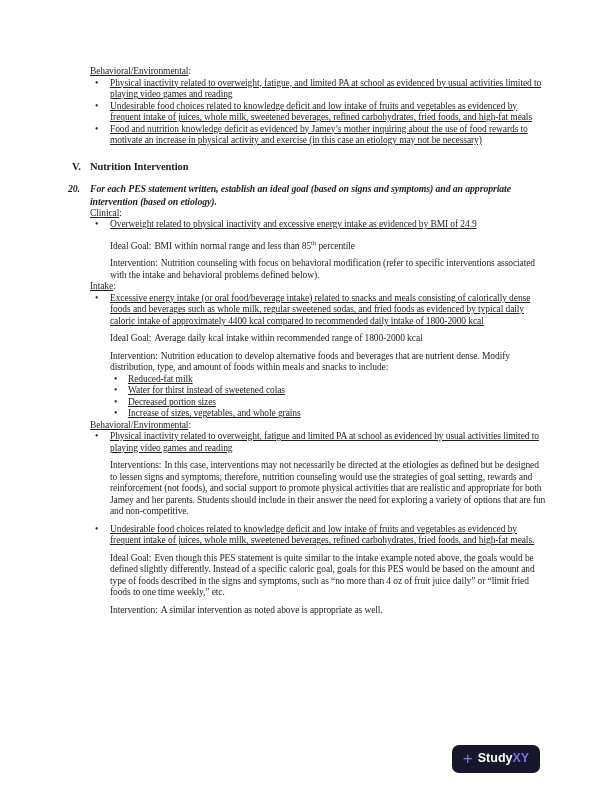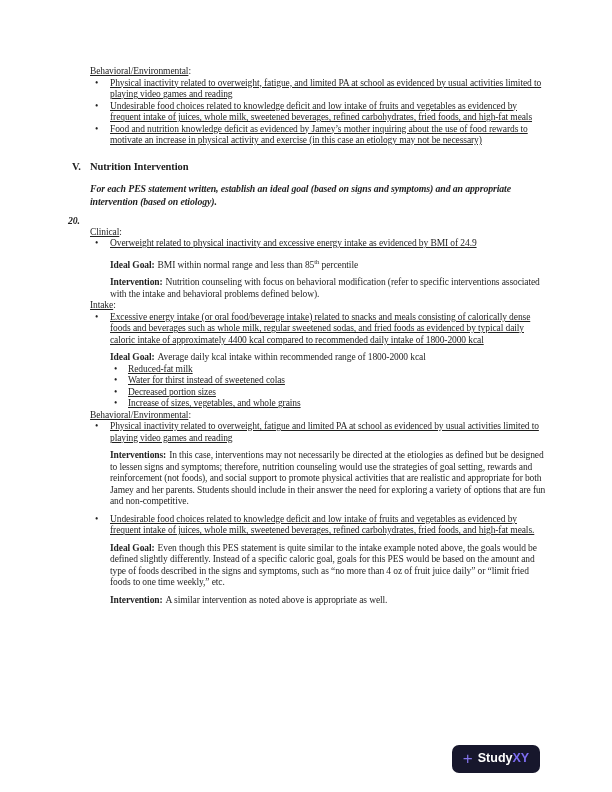--- a/index.html
+++ b/index.html
@@ -13,32 +13,32 @@
   .u { text-decoration:underline; }
   .sec-label { margin-top:0; }
   .sec-label.first { margin-top:0; }
   .bullet { display:flex; }
   .bullet .dot { flex:0 0 20px; padding-left:5px; }
   .bullet .btext { flex:1 1 auto;text-decoration:underline; }
   .bullet.gap { margin-top:6px; }
   .sub { margin-left:24px; }
   .sub .dot { flex:0 0 14px; padding-left:0; }
   .para { margin:6px 0 0 20px; }
-  .plabel { font-weight:bold; margin-right:3px; }
+  .plabel { font-weight:normal; margin-right:3px; }
   .sup { vertical-align:super; font-size:6.5px; letter-spacing:0; }
   .heading {
     margin-top:13px; margin-left:-18px; display:flex;
     font-weight:bold; font-size:10.5px; line-height:13px;
   }
   .heading .hnum { flex:0 0 18px; }
   .question {
     margin-top:9px; margin-left:-22px; display:flex;
     font-weight:bold; font-style:italic; font-size:9.8px; line-height:13px;
   }
-  .question .qnum { flex:0 0 22px;margin-top:32px; }
+  .question .qnum { flex:0 0 22px; }
   .badge {
     position:absolute; right:20px; bottom:19px; width:88px; height:28px;
     background:#17172c; border-radius:7px;
     display:flex; align-items:center; justify-content:center; gap:5px;
     font-family:"Liberation Sans","DejaVu Sans",sans-serif; letter-spacing:0;
   }
   .badge .plus { color:#8474ea; font-size:17px; font-weight:400; line-height:1; margin-top:-2px; }
   .badge .bname { font-weight:bold; font-size:12.5px; color:#ffffff; }
   .badge .accent { color:#7c6cf0; }
 </style>
@@ -92,20 +92,23 @@
 
     <div class="bullet">
       <span class="dot">•</span>
       <span class="btext">Excessive energy intake (or oral food/beverage intake) related to snacks and meals consisting of calorically dense foods and beverages such as whole milk, regular sweetened sodas, and fried foods as evidenced by typical daily caloric intake of approximately 4400 kcal compared to recommended daily intake of 1800-2000 kcal</span>
     </div>
 
     <div class="para">
       <span class="plabel">Ideal Goal:</span><span>Average daily kcal intake within recommended range of 1800-2000 kcal</span>
     </div>
 
+    <div class="para">
+      <span class="plabel">Intervention:</span><span>Nutrition education to develop alternative foods and beverages that are nutrient dense. Modify distribution, type, and amount of foods within meals and snacks to include:</span>
+    </div>
 
     <div class="bullet sub">
       <span class="dot">•</span>
       <span class="btext">Reduced-fat milk</span>
     </div>
     <div class="bullet sub">
       <span class="dot">•</span>
       <span class="btext">Water for thirst instead of sweetened colas</span>
     </div>
     <div class="bullet sub">

